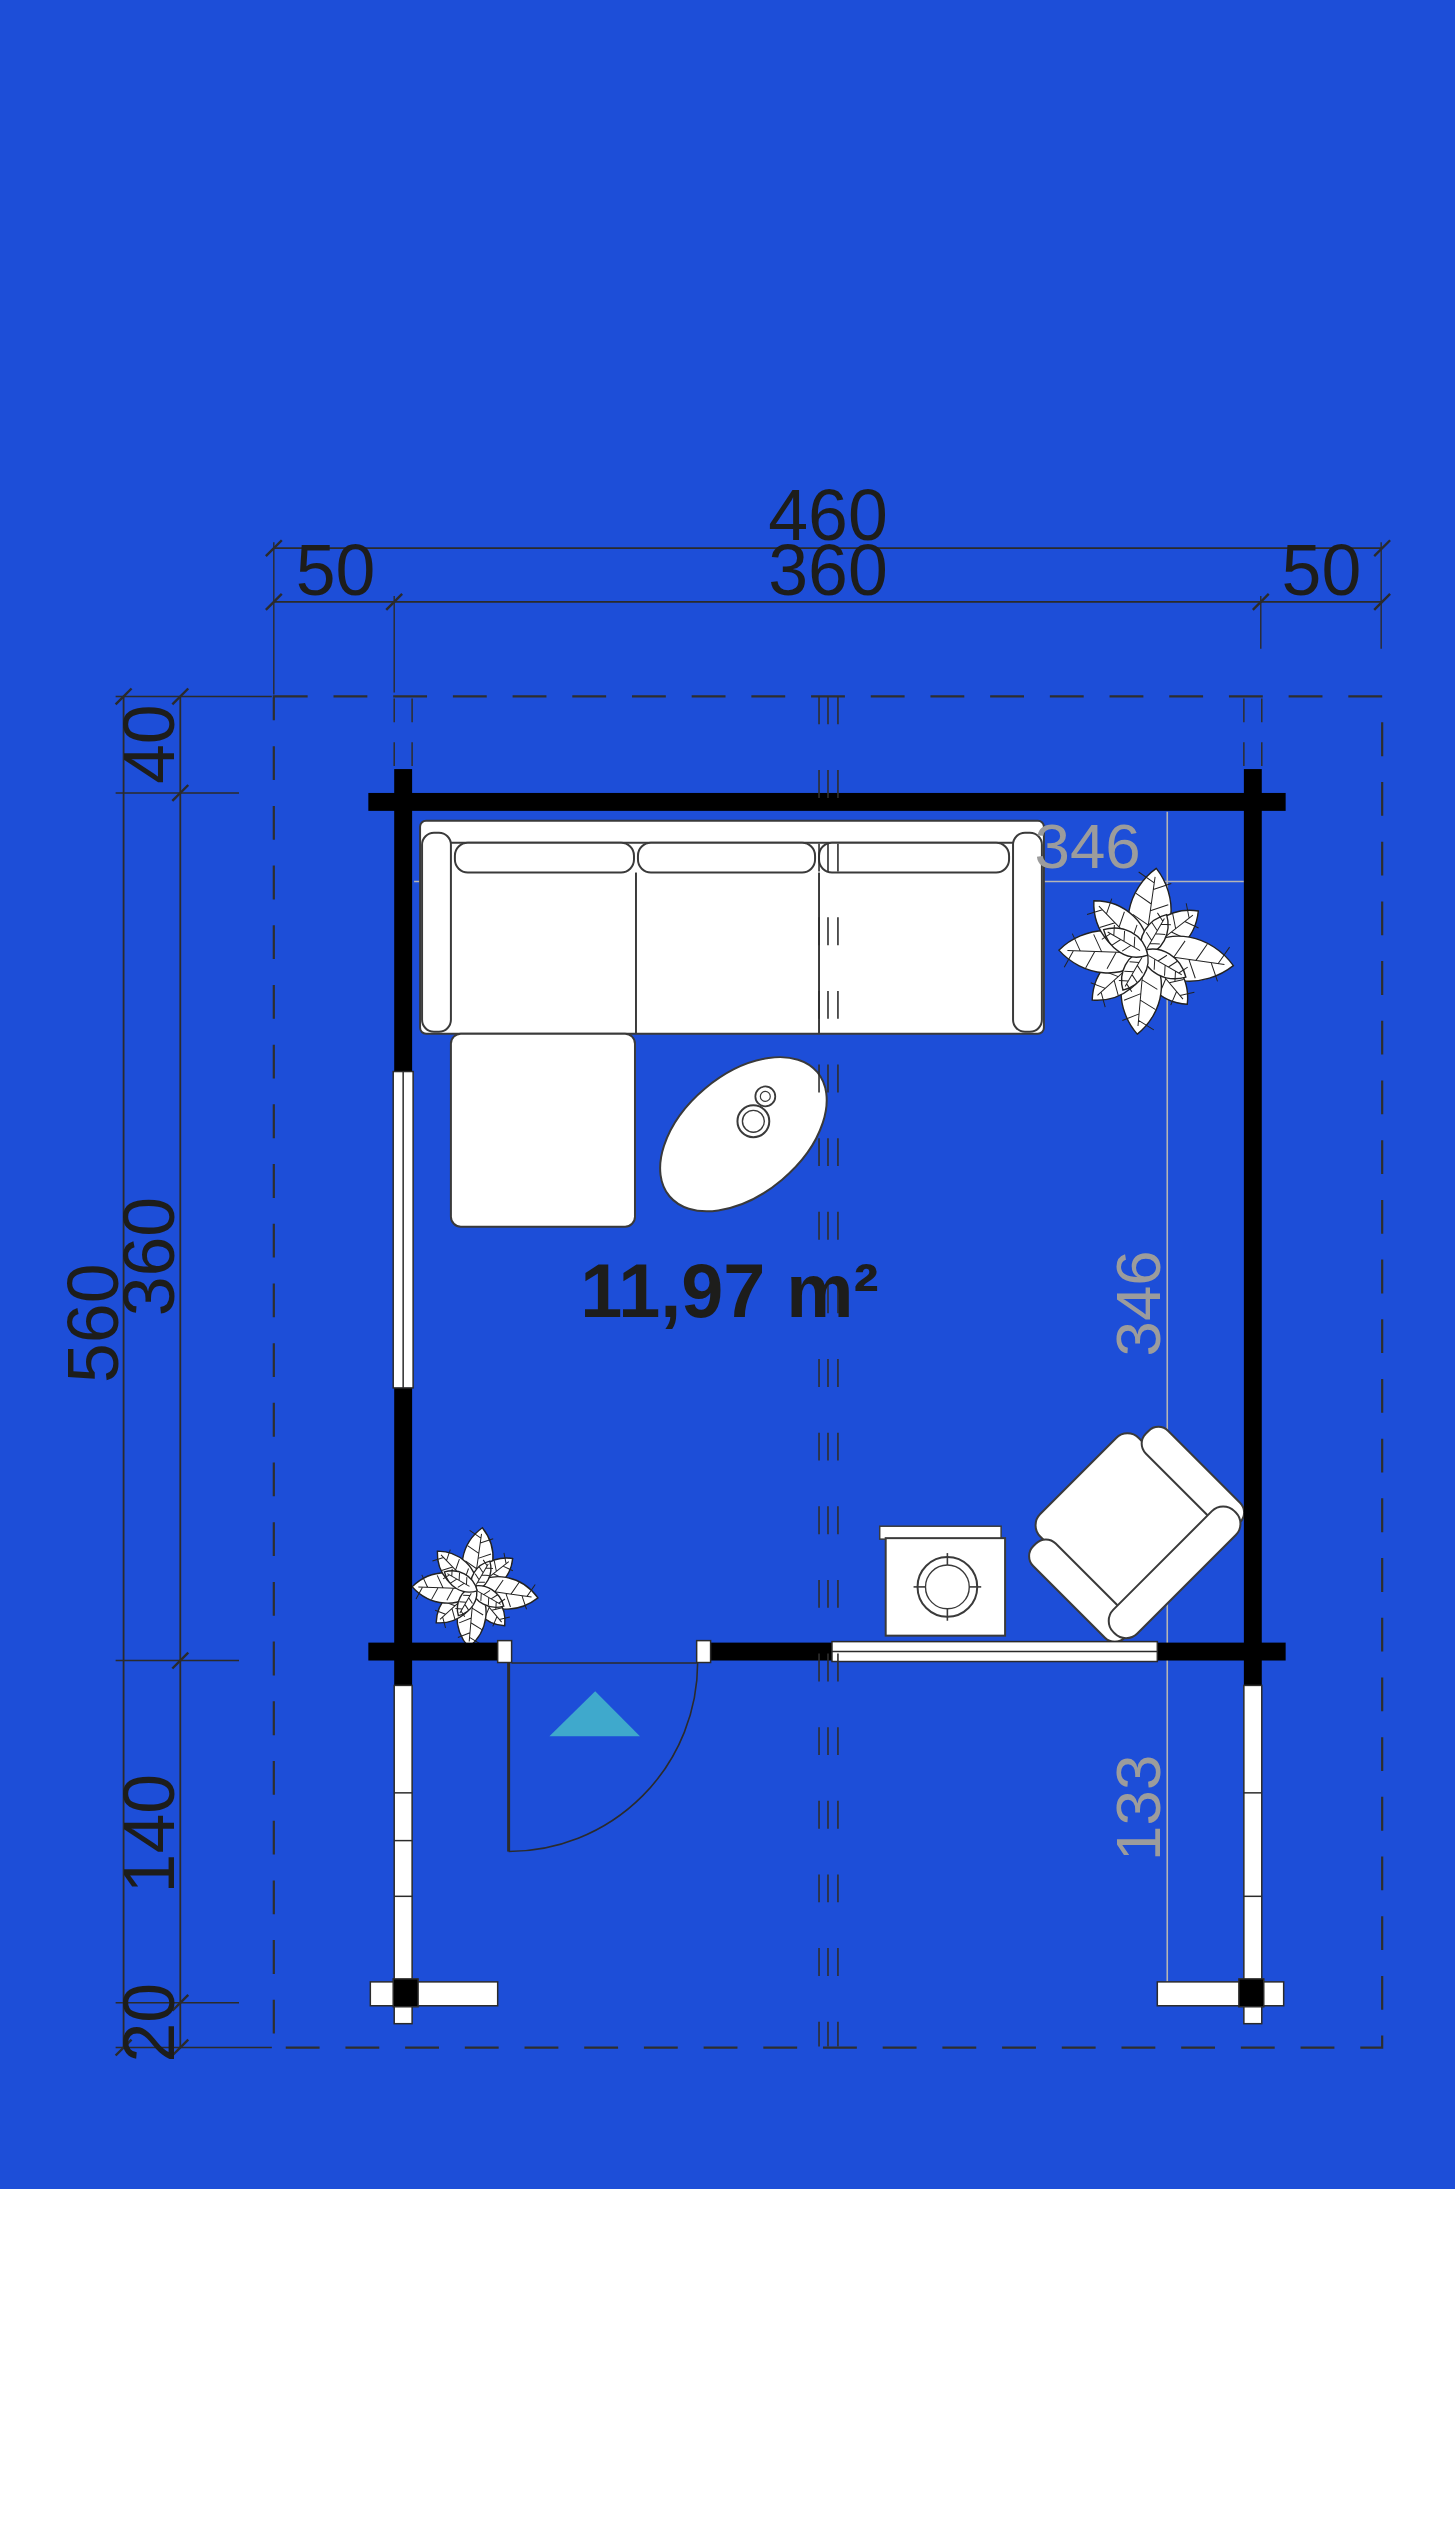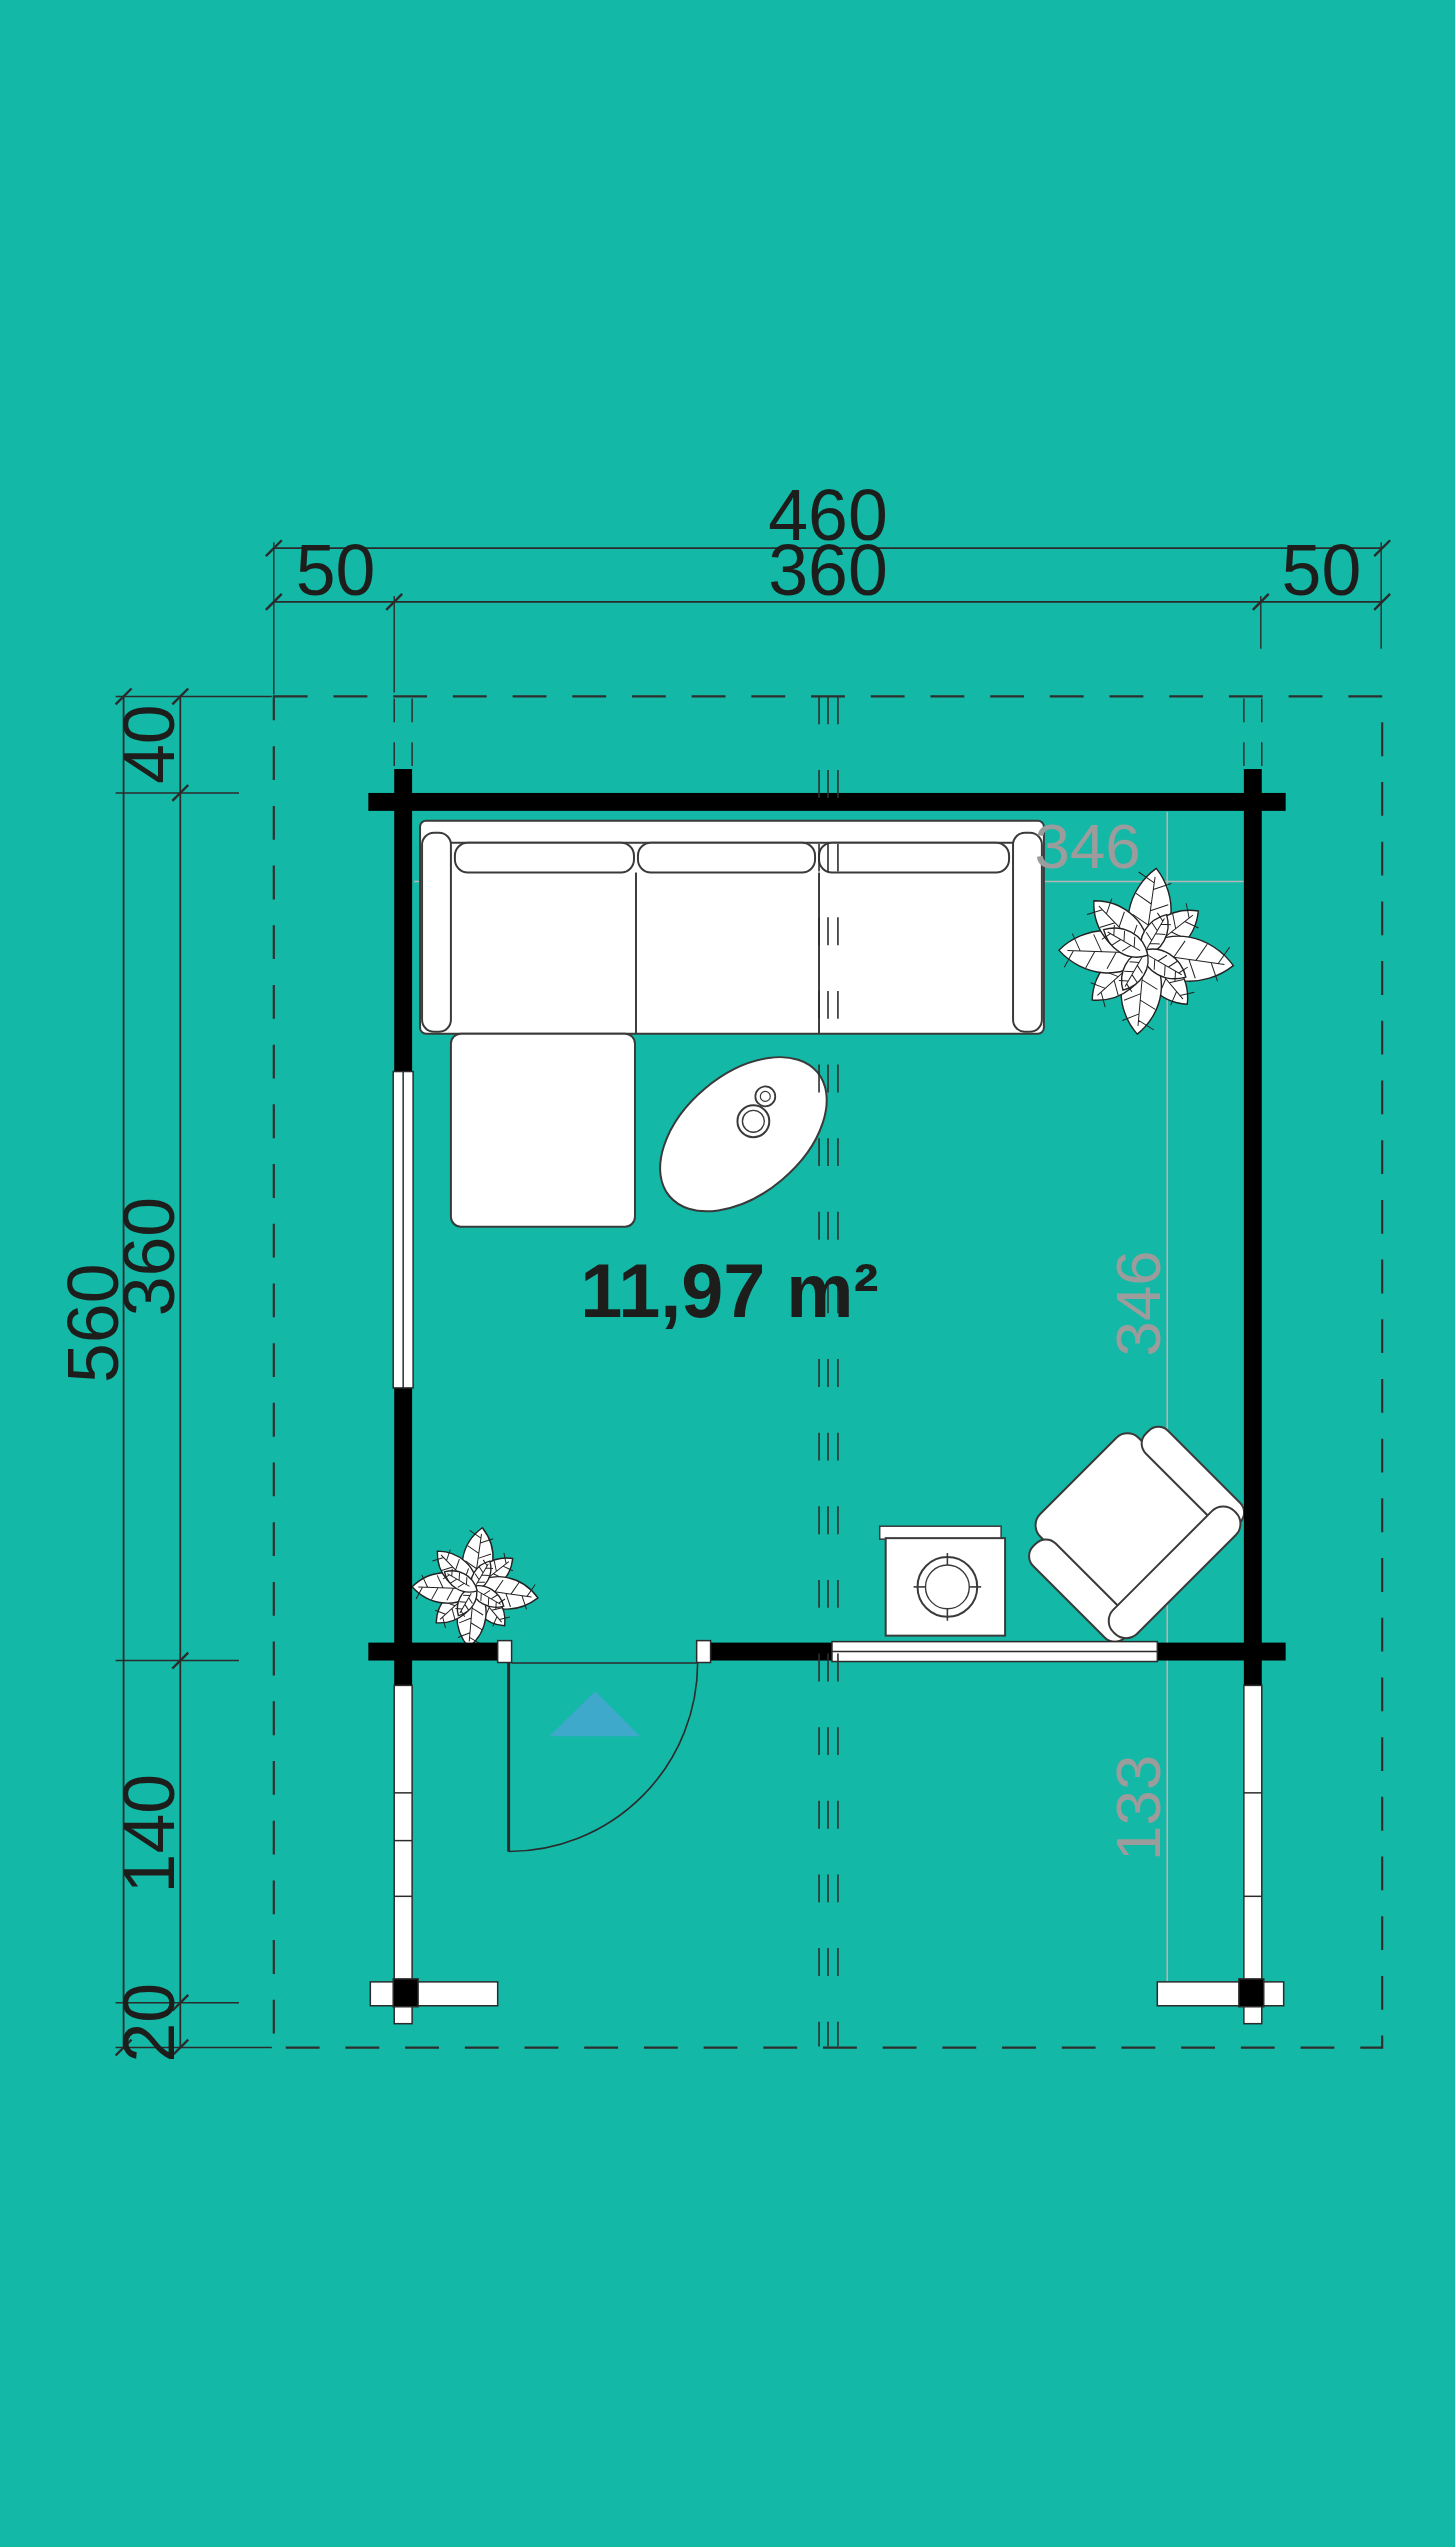--- a/index.html
+++ b/index.html
@@ -1,16 +1,16 @@
 <!DOCTYPE html>
 <html><head>
 <meta charset="utf-8">
 <style>
   html,body{margin:0;padding:0;background:#fff;}
-  .page{position:relative;width:1456px;height:2547px;background:#14b8a6;overflow:hidden;}
+  .page{position:relative;width:1456px;height:2189px;background:#1d4ed8;overflow:hidden;}
   svg text{font-family:"Liberation Sans","DejaVu Sans",sans-serif;}
   .dim-label{font-size:72px;fill:#1d1d1b;}
   .gray-label{font-size:64px;}
   .area-label{font-size:76px;font-weight:600;fill:#1d1d1b;}
 </style>
 </head>
 <body>
 
 <div class="page">
 <svg width="1456" height="2547" viewBox="0 0 1463 2560" xmlns="http://www.w3.org/2000/svg">

